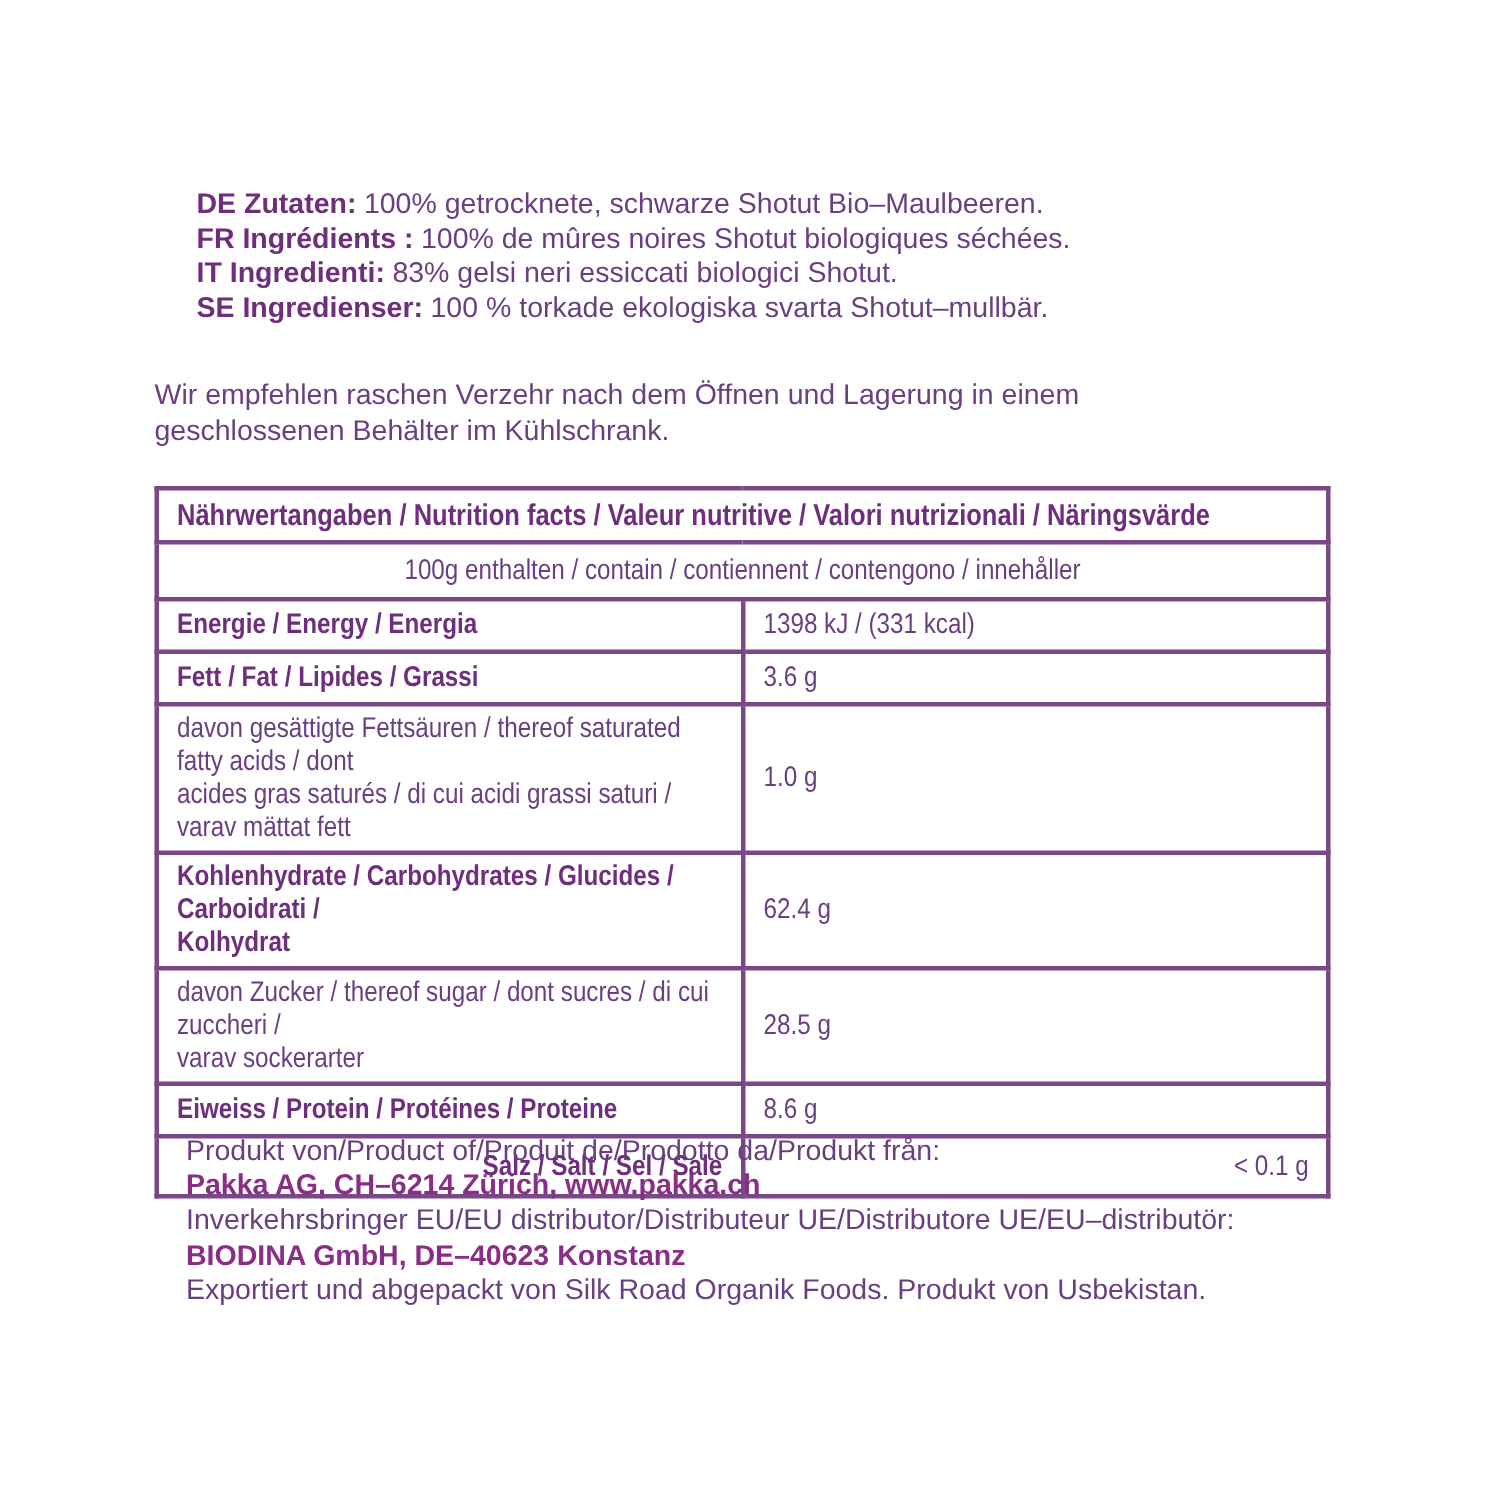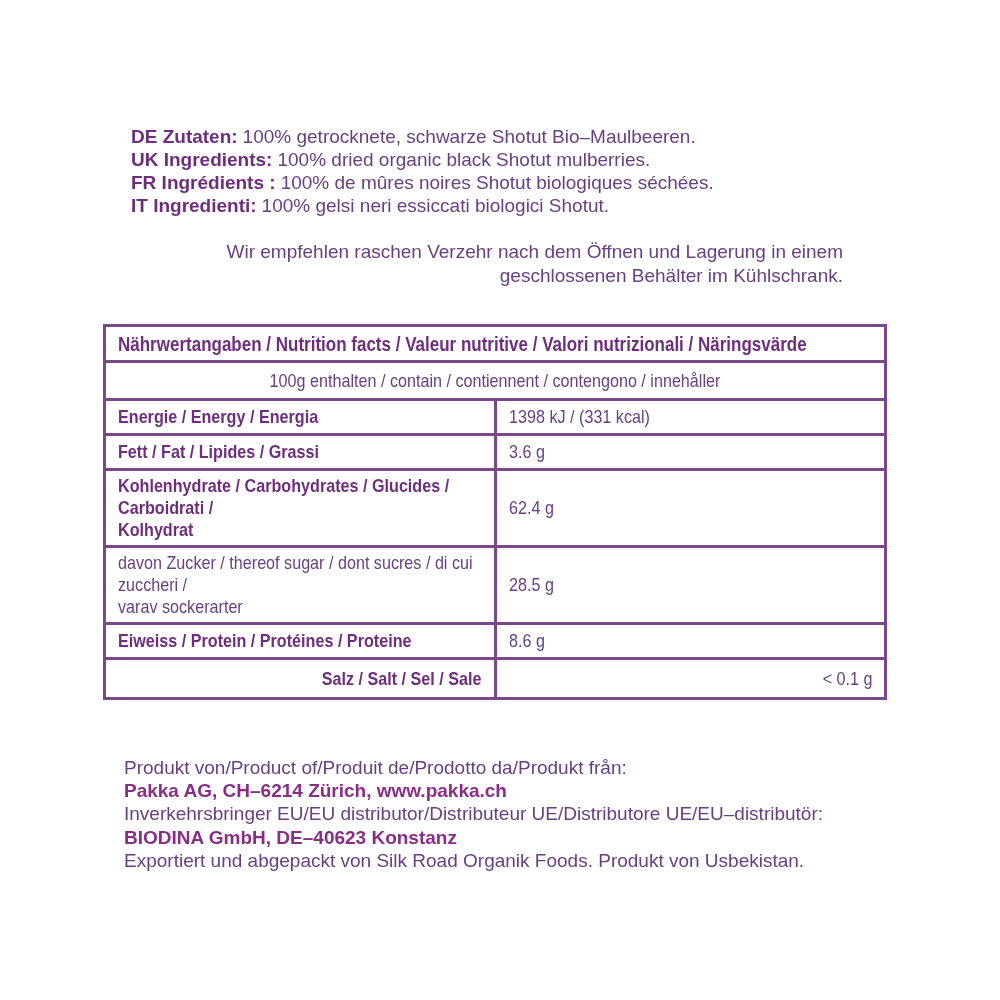--- a/index.html
+++ b/index.html
@@ -23,22 +23,22 @@
   
   .ingredients{
     position:absolute; left:103px; top:125px; width:800px;
     font-size:19px; line-height:23px;
   }
   .ingredient-line{ white-space:nowrap;margin-left:28px; }
   .ing-prefix{ font-weight:700; color:var(--bold_text); margin-right:5px; }
 
   
   .storage{
-    position:absolute; left:103px; top:240px; width:740px;
-    font-size:19px; line-height:24px; white-space:pre-line;text-align:right;
+    position:absolute; left:103px; top:252px; width:740px;
+    font-size:19px; line-height:24px; white-space:pre-line;
   }
 
   
   .nutrition{
     position:absolute; left:103px; top:324px; width:784px;
     border-collapse:collapse; table-layout:fixed;
     font-size:19px; line-height:22px;border-radius:11px;
   }
   .nutrition td, .nutrition th{
     border:3px solid var(--border);
@@ -76,27 +76,27 @@
 </head>
 <body>
 
 <div class="screen">
 
   <section class="ingredients">
     <div class="ingredient-line">
       <span class="ing-prefix">DE Zutaten:</span><span>100% getrocknete, schwarze Shotut Bio–Maulbeeren.</span>
     </div>
     <div class="ingredient-line">
-      <span class="ing-prefix">UK Ingredients:</span><span>100% dried organic black Shotut mulberries.</span>
-    </div>
-    <div class="ingredient-line">
       <span class="ing-prefix">FR Ingrédients :</span><span>100% de mûres noires Shotut biologiques séchées.</span>
     </div>
     <div class="ingredient-line">
-      <span class="ing-prefix">IT Ingredienti:</span><span>100% gelsi neri essiccati biologici Shotut.</span>
+      <span class="ing-prefix">IT Ingredienti:</span><span>83% gelsi neri essiccati biologici Shotut.</span>
+    </div>
+    <div class="ingredient-line">
+      <span class="ing-prefix">SE Ingredienser:</span><span>100 % torkade ekologiska svarta Shotut–mullbär.</span>
     </div>
   </section>
 
   <p class="storage">Wir empfehlen raschen Verzehr nach dem Öffnen und Lagerung in einem
 geschlossenen Behälter im Kühlschrank.</p>
 
   <table class="nutrition">
     <tbody>
       <tr class="t-title">
         <td colspan="2">
@@ -115,20 +115,29 @@
         <td class="value-cell">
             <span class="cond">1398 kJ / (331 kcal)</span>
           </td>
       </tr>
       <tr class="r-single bold">
         <td class="label-cell">
             <span class="cond">Fett / Fat / Lipides / Grassi</span>
           </td>
         <td class="value-cell">
             <span class="cond">3.6 g</span>
+          </td>
+      </tr>
+      <tr class="r-double">
+        <td class="label-cell">
+            <span class="cond">davon gesättigte Fettsäuren / thereof saturated fatty acids / dont
+acides gras saturés / di cui acidi grassi saturi / varav mättat fett</span>
+          </td>
+        <td class="value-cell">
+            <span class="cond">1.0 g</span>
           </td>
       </tr>
       <tr class="r-double bold">
         <td class="label-cell">
             <span class="cond">Kohlenhydrate / Carbohydrates / Glucides / Carboidrati /
 Kolhydrat</span>
           </td>
         <td class="value-cell">
             <span class="cond">62.4 g</span>
           </td>

